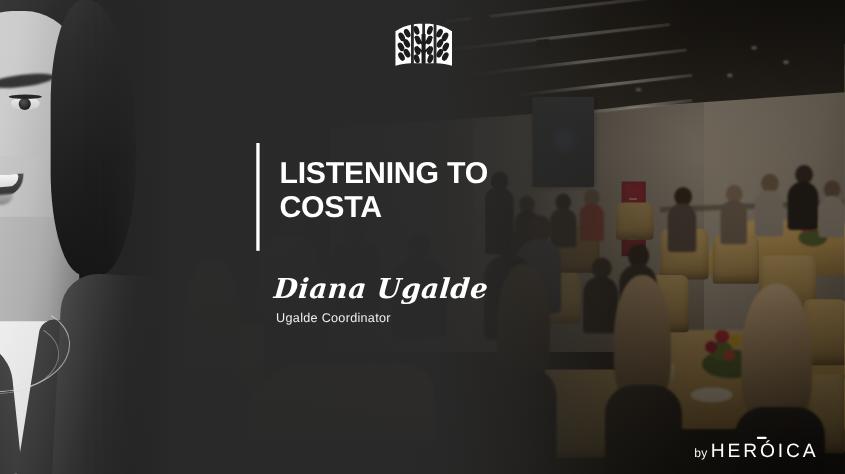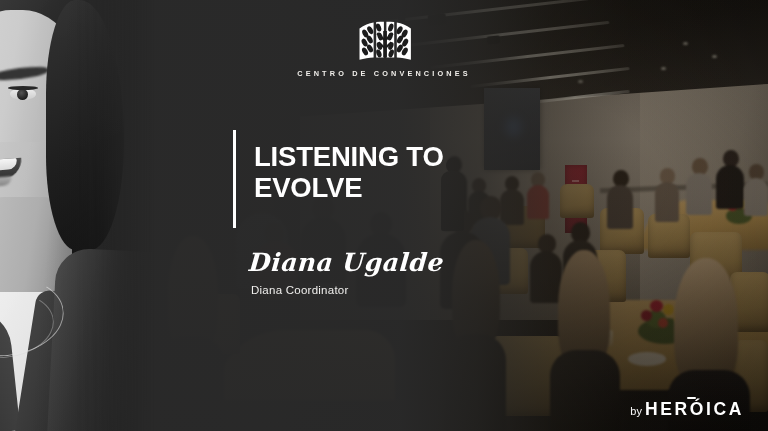--- a/index.html
+++ b/index.html
@@ -179,21 +179,21 @@
 
   .name-block{position:absolute;left:248px;top:249px;}
   .name{font-family:"DejaVu Serif",serif;font-style:italic;font-weight:bold;
     font-size:25px;color:#fff;letter-spacing:.5px;line-height:1.1;
     transform:skewX(-5deg);transform-origin:left bottom;}
   .role{font-size:11.5px;color:#efeeec;margin-top:7px;letter-spacing:.25px;transform:translateX(3px);}
 
   
   .heroica{position:absolute;right:24px;bottom:11px;display:flex;align-items:baseline;color:#fff;}
   .heroica-by{font-size:11px;font-weight:normal;letter-spacing:.1px;margin-right:3px;opacity:.97;}
-  .heroica-name{font-size:17.5px;font-weight:bold;letter-spacing:2.6px;position:relative;}
+  .heroica-name{font-size:17.5px;font-weight:normal;letter-spacing:2.6px;position:relative;}
   .heroica-macron{position:absolute;left:41.5px;top:-2.5px;width:9px;height:2px;background:#fff;border-radius:1px;}
 </style>
 </head>
 <body>
 
 <div class="stage">
 
   <div class="photo">
     <div class="wall-back"></div>
     <div class="wall-right"></div>
@@ -412,32 +412,31 @@
         <ellipse cx="34.9" cy="32.0" rx="2.4" ry="4.1" transform="rotate(20 34.9 32.0)"></ellipse>
         <ellipse cx="35.2" cy="39.4" rx="2.4" ry="4.1" transform="rotate(20 35.2 39.4)"></ellipse>
         <ellipse cx="48.6" cy="19.5" rx="2.5" ry="4.2" transform="rotate(28 48.6 19.5)"></ellipse>
         <ellipse cx="43.6" cy="16.2" rx="2.5" ry="4.2" transform="rotate(28 43.6 16.2)"></ellipse>
         <ellipse cx="49.2" cy="28.6" rx="2.5" ry="4.2" transform="rotate(28 49.2 28.6)"></ellipse>
         <ellipse cx="44.0" cy="25.4" rx="2.5" ry="4.2" transform="rotate(28 44.0 25.4)"></ellipse>
         <ellipse cx="48.8" cy="37.4" rx="2.5" ry="4.2" transform="rotate(28 48.8 37.4)"></ellipse>
         <ellipse cx="43.8" cy="34.4" rx="2.5" ry="4.2" transform="rotate(28 43.8 34.4)"></ellipse>
       </g>
     </svg>
-    <div class="logo-sub">CENTRO DE CONVENCIONES</div>
   </div>
 
   <div class="title-wrap">
     <div class="title-bar"></div>
     <div class="title">LISTENING TO
-EVOLVE</div>
+COSTA</div>
   </div>
 
   <div class="name-block">
     <div class="name">Diana Ugalde</div>
-    <div class="role">Diana Coordinator</div>
+    <div class="role">Ugalde Coordinator</div>
   </div>
 
   <div class="heroica">
     <span class="heroica-by">by</span>
     <span class="heroica-name">
       <span>HERÓICA</span>
       <span class="heroica-macron"></span>
     </span>
   </div>
 

